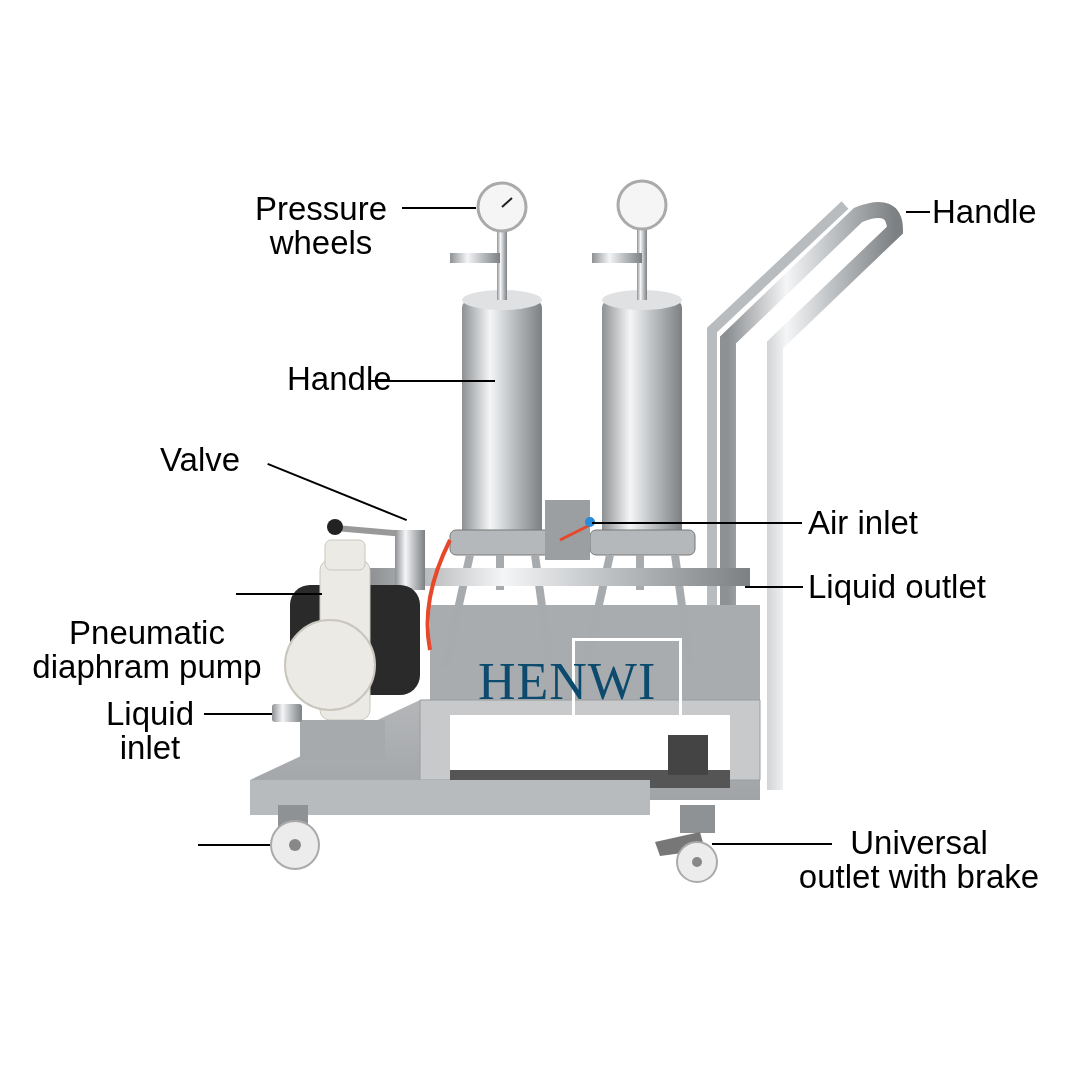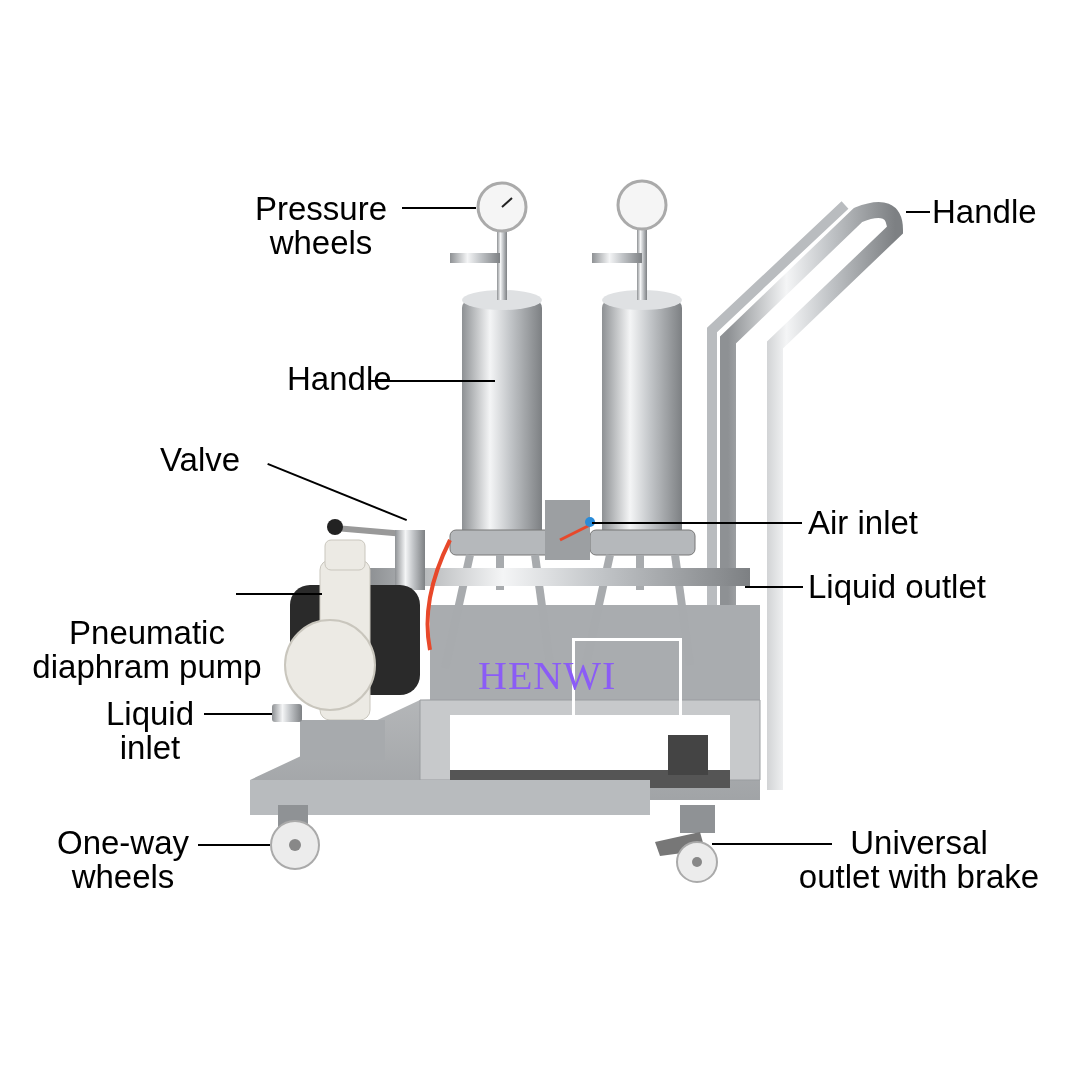--- a/index.html
+++ b/index.html
@@ -2,21 +2,21 @@
 <html><head>
 <meta charset="utf-8">
 <style>
   html,body{margin:0;padding:0;background:#fff;}
   #stage{position:relative;width:1077px;height:1077px;overflow:hidden;background:#fff;
     font-family:"Liberation Sans",sans-serif;}
   .lbl{position:absolute;font-size:33px;line-height:34px;color:#000;text-align:center;white-space:nowrap;}
   .lbl.left{text-align:left}
   .line{position:absolute;height:2px;background:#000;}
   svg{position:absolute;left:0;top:0}
-  .wm{position:absolute;font-family:"Liberation Serif",serif;color:#8b5cf6;font-size:40px;letter-spacing:1px;}
+  .wm{position:absolute;font-family:"Liberation Serif",serif;color:#0c4a6e;font-size:52px;letter-spacing:1px;}
   .wmbox{position:absolute;border:3px solid #fff;}
 </style>
 </head>
 <body>
 
 <div id="stage">
 
   <svg width="1077" height="1077">
     <defs>
       <linearGradient id="steel" x1="0" x2="1">
@@ -131,24 +131,20 @@
 
   <div class="lbl left" style="left:808px;top:570px;text-align:center;">Liquid outlet</div>
   <div class="line" style="left:745px;top:586px;width:58px;"></div>
 
   <div class="lbl" style="left:95px;top:697px;width:110px;">
     <div>Liquid</div>
     <div>inlet</div>
   </div>
   <div class="line" style="left:204px;top:713px;width:68px;"></div>
 
-  <div class="lbl" style="left:50px;top:826px;width:146px;">
-    <div>One-way</div>
-    <div>wheels</div>
-  </div>
   <div class="line" style="left:198px;top:844px;width:72px;"></div>
 
   <div class="lbl" style="left:774px;top:826px;width:290px;">
     <div>Universal</div>
     <div>outlet with brake</div>
   </div>
   <div class="line" style="left:712px;top:843px;width:120px;"></div>
 
 </div>
 

